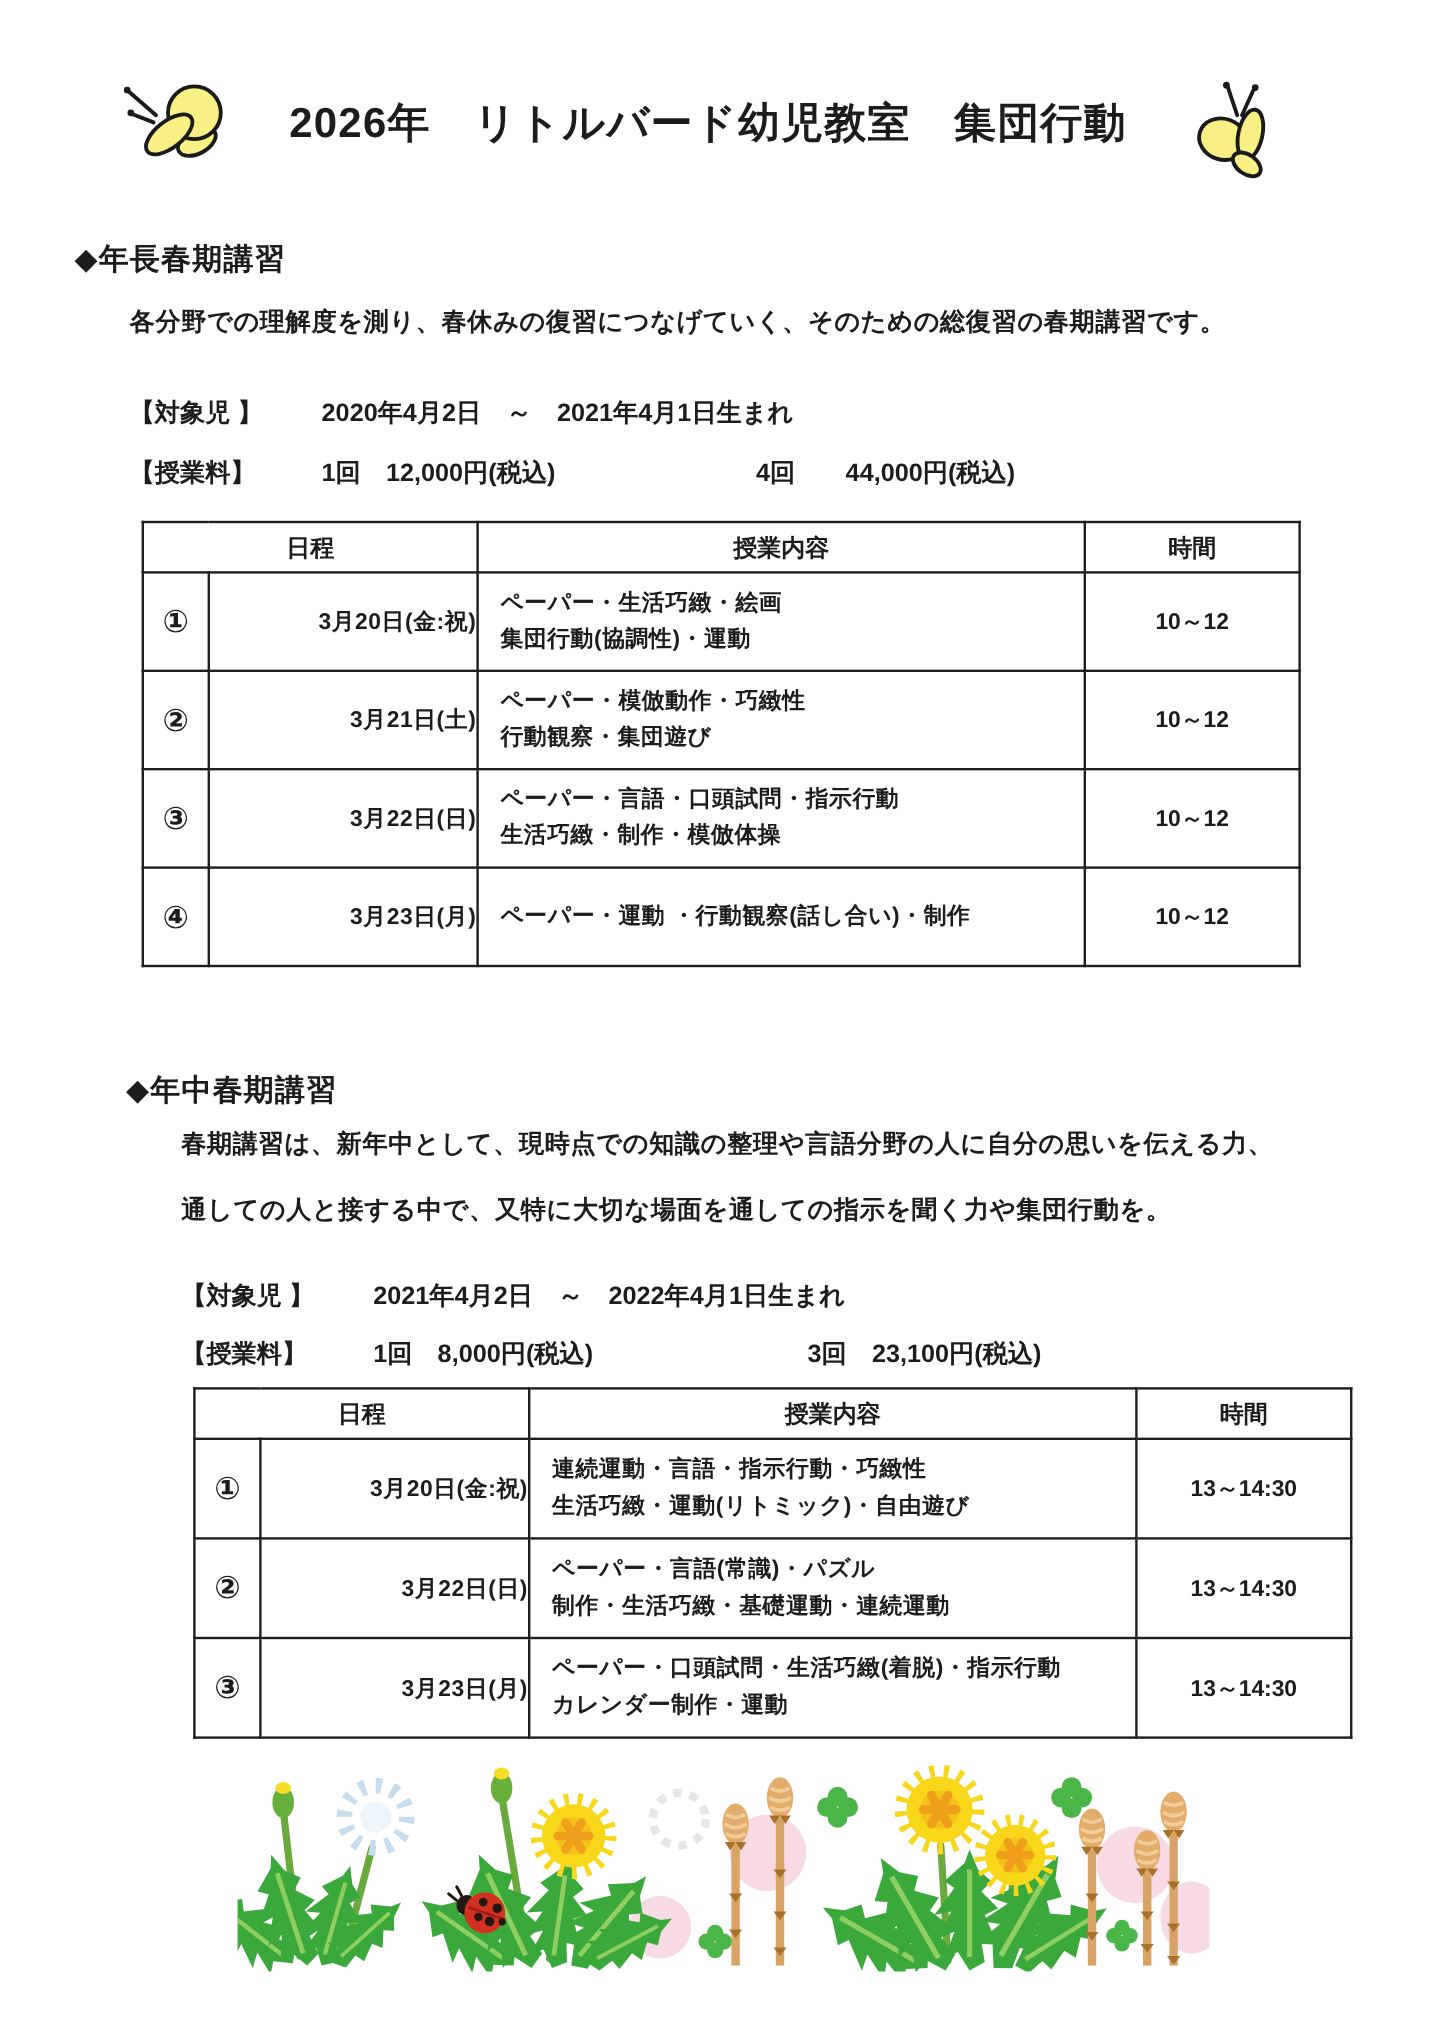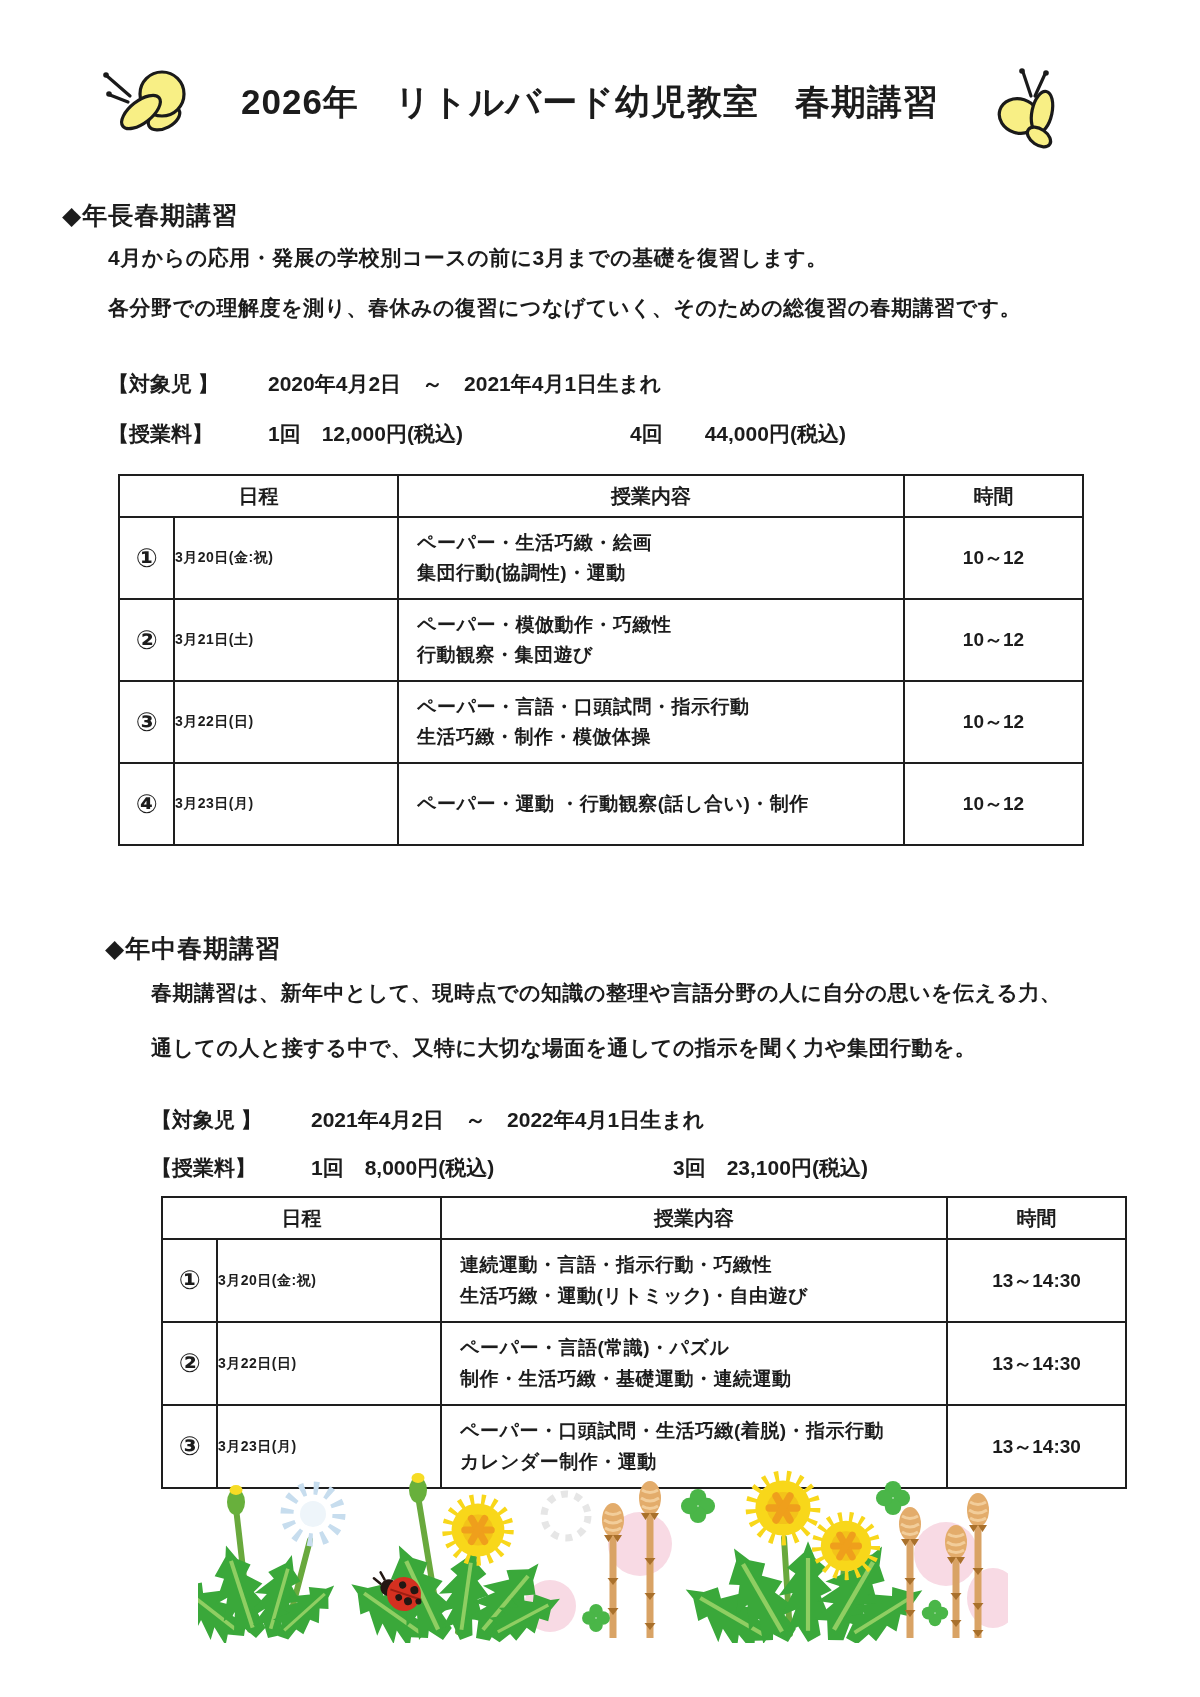--- a/index.html
+++ b/index.html
@@ -24,21 +24,21 @@
   .info.fee2{margin-top:20px;}
   
   table.sched{border-collapse:collapse;table-layout:fixed;width:964px;margin-left:118px;}
   table.t1{margin-top:26px;}
   table.t2{margin-top:14px;}
   .sched td{border:2px solid #1e1e1e;font-weight:600;vertical-align:middle;padding:0;}
   .sched tr.hrow td{height:40px;text-align:center;font-size:20px;}
   .t1 tr.drow td{height:80px;}
   .t2 tr.drow td{height:81px;}
   .cnum{text-align:center;font-size:26px;font-weight:400;}
-  .cdate{text-align:left;font-size:14px;letter-spacing:.5px;}
+  .cdate{text-align:right;font-size:19px;letter-spacing:.5px;}
   .ccontent{font-size:19px;letter-spacing:.5px;}
   .ccontent .inner{padding-left:18px;line-height:1.6;}
   .ctime{text-align:center;font-size:19px;border-radius:26px;}
   
   .flowers{position:absolute;left:198px;top:1458px;}
 </style>
 </head>
 <body>
 
 <div class="page">
@@ -48,37 +48,36 @@
       <g stroke="#1a1a1a" stroke-width="3.2" fill="#f8ef85" stroke-linejoin="round">
         <line x1="30" y1="34" x2="7" y2="14" stroke-linecap="round"></line>
         <line x1="28" y1="40" x2="10" y2="33" stroke-linecap="round"></line>
         <circle cx="6" cy="13" r="2.8" fill="#1a1a1a" stroke="none"></circle>
         <circle cx="9" cy="32" r="2.8" fill="#1a1a1a" stroke="none"></circle>
         <ellipse cx="64" cy="56" rx="17" ry="10" transform="rotate(-28 64 56)"></ellipse>
         <circle cx="62" cy="32" r="22"></circle>
         <ellipse cx="41" cy="50" rx="23" ry="11" transform="rotate(-38 41 50)"></ellipse>
       </g>
     </svg>
-    <h1 class="title">2026年　リトルバード幼児教室　春期講習</h1>
+    <h1 class="title">2026年　リトルバード幼児教室　集団行動</h1>
     <svg class="bfly-r" width="85" height="85" viewBox="0 0 85 85">
       <g stroke="#1a1a1a" stroke-width="3.2" fill="#f8ef85" stroke-linejoin="round">
         <line x1="42" y1="32" x2="34" y2="8" stroke-linecap="round"></line>
         <line x1="46" y1="32" x2="56" y2="10" stroke-linecap="round"></line>
         <circle cx="33" cy="7" r="2.8" fill="#1a1a1a" stroke="none"></circle>
         <circle cx="57" cy="9" r="2.8" fill="#1a1a1a" stroke="none"></circle>
         <ellipse cx="30" cy="52" rx="20" ry="17" transform="rotate(18 30 52)"></ellipse>
         <ellipse cx="53" cy="48" rx="10" ry="21" transform="rotate(12 53 48)"></ellipse>
         <ellipse cx="50" cy="73" rx="13" ry="8" transform="rotate(35 50 73)"></ellipse>
       </g>
     </svg>
   </div>
 
   <div class="sec1">
     <h2 class="sec-h">◆年長春期講習</h2>
-    <p class="desc mt12">4月からの応用・発展の学校別コースの前に3月までの基礎を復習します。</p>
     <p class="desc mt22">各分野での理解度を測り、春休みの復習につなげていく、そのための総復習の春期講習です。</p>
 
     <div class="info target">
       <span class="lbl">【対象児 】</span>
       <span>2020年4月2日　～　2021年4月1日生まれ</span>
     </div>
     <div class="info fee1">
       <span class="lbl">【授業料】</span>
       <span class="v1">1回　12,000円(税込)</span>
       <span>4回　　44,000円(税込)</span>

